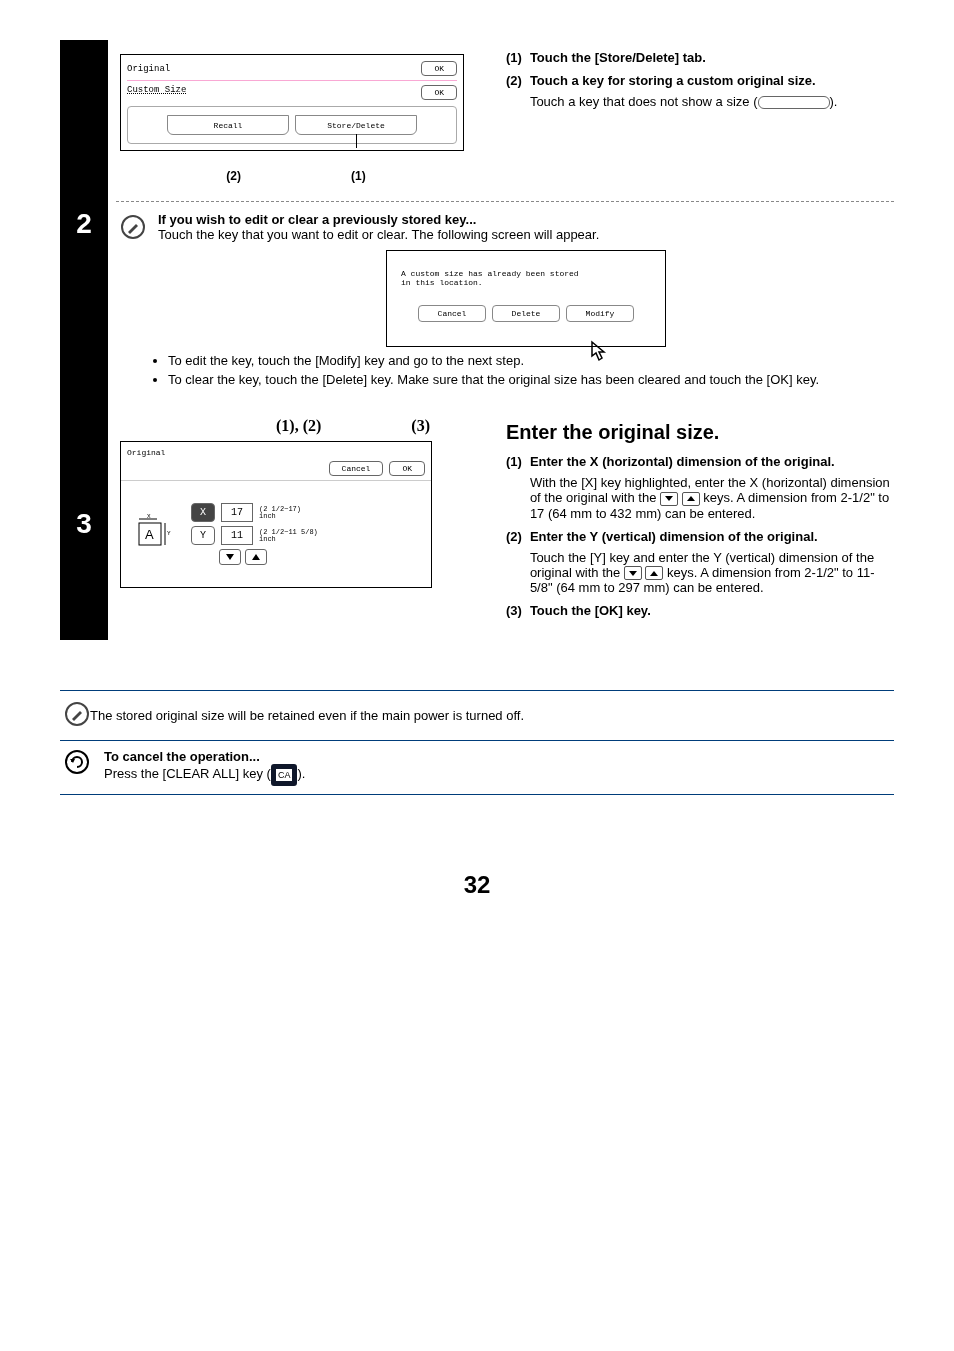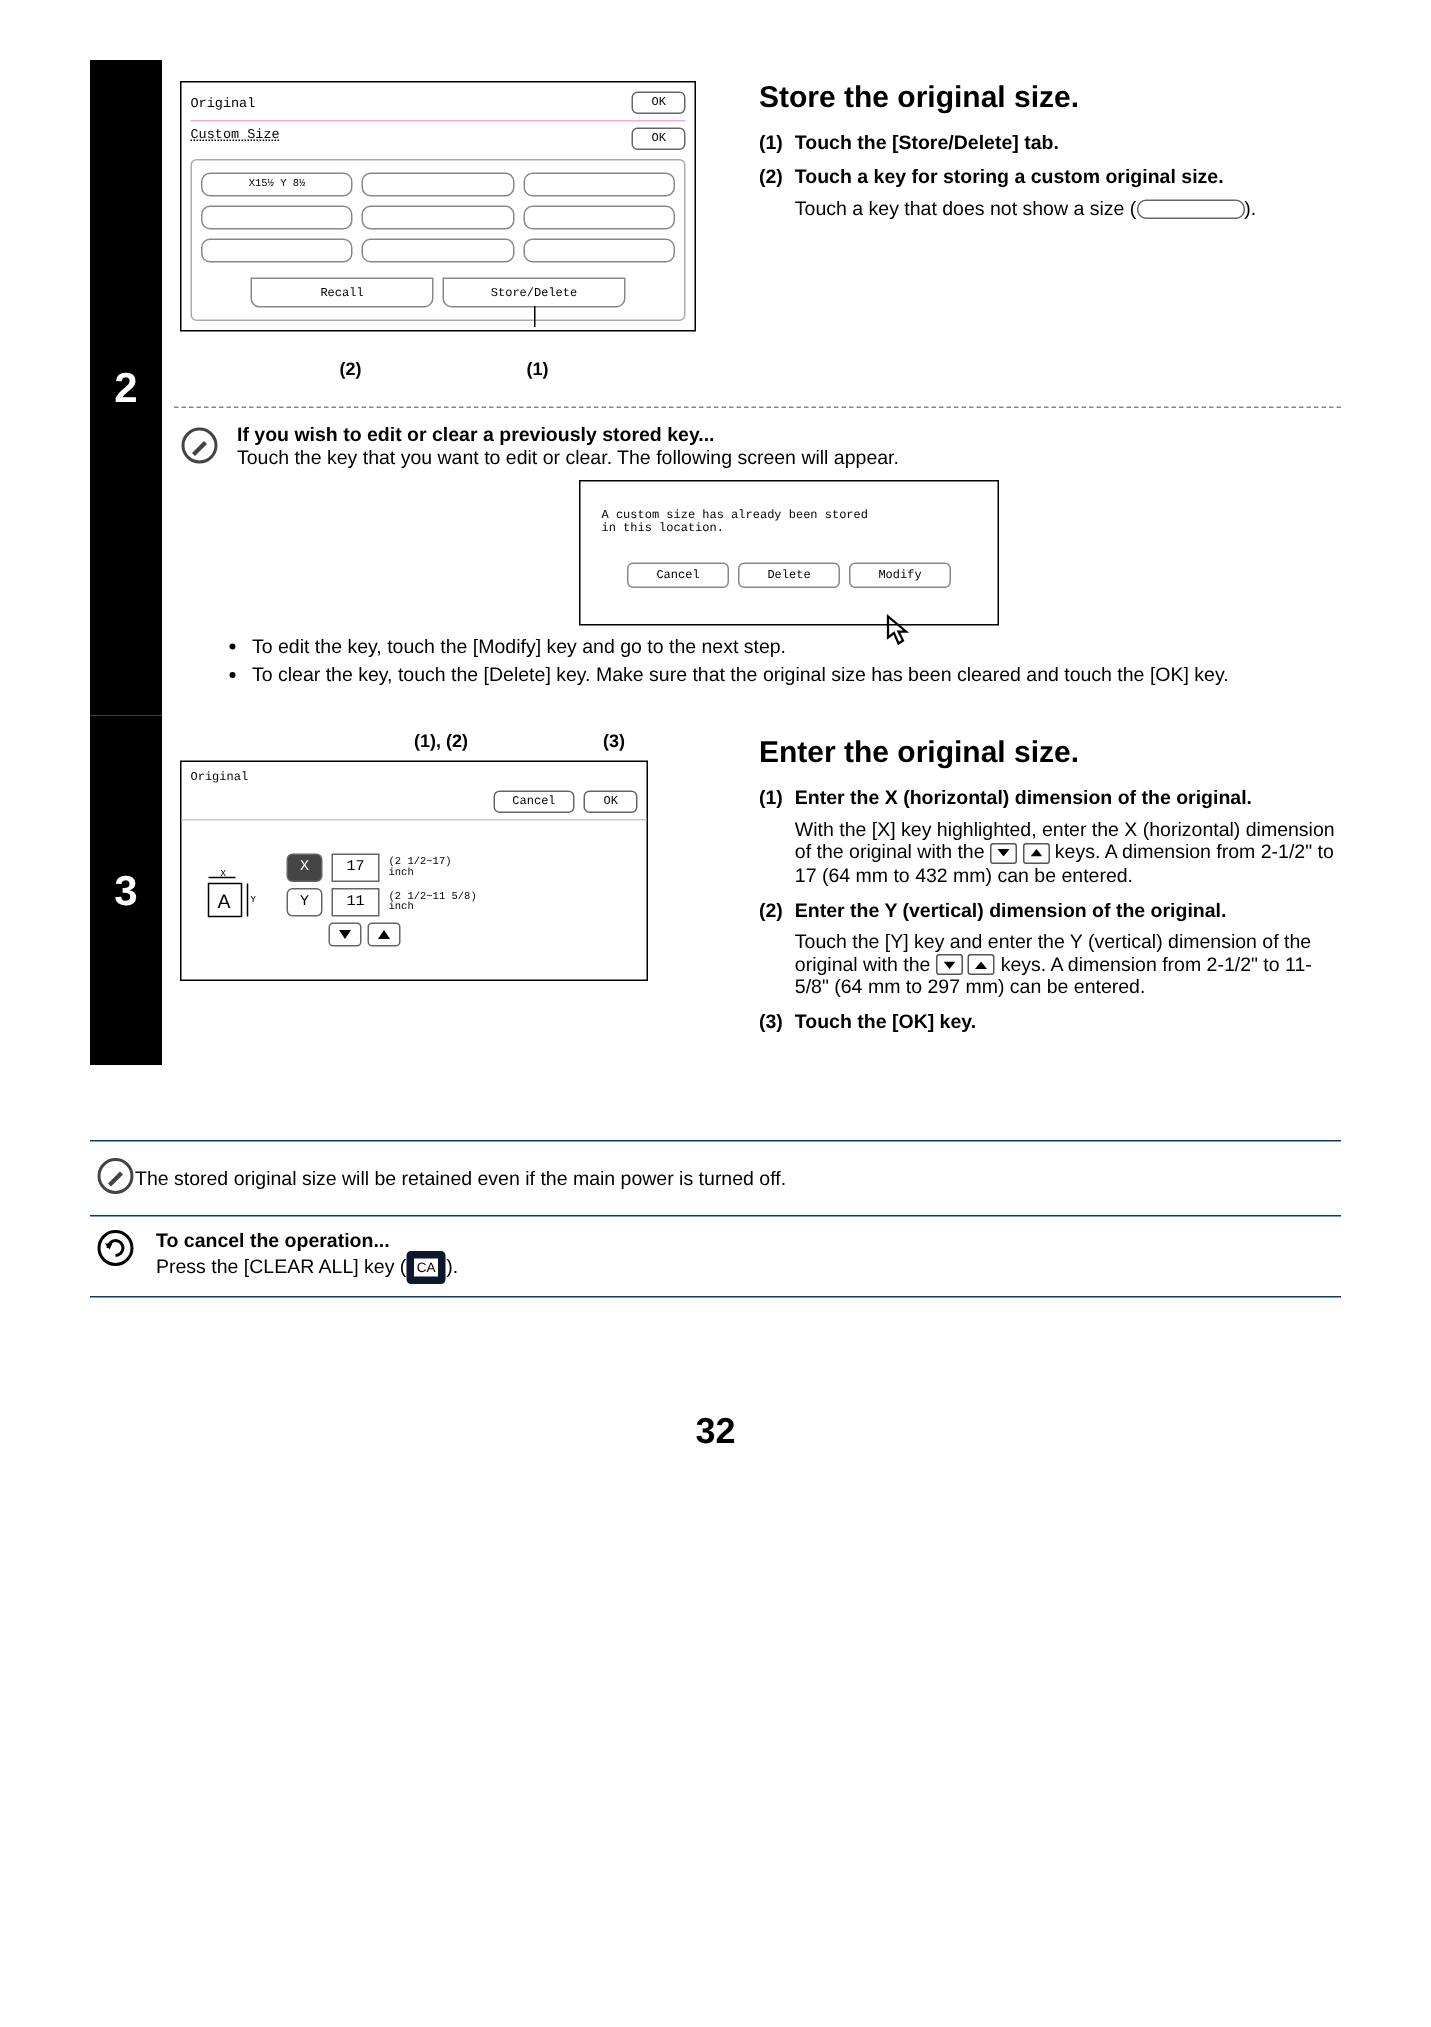--- a/index.html
+++ b/index.html
@@ -255,22 +255,22 @@
     border:1px solid #666;
     border-radius:3px;
     width:20px;
     height:14px;
     display:flex;
     align-items:center;
     justify-content:center;
   }
   .callout2 {
     text-align:center;
-    font-family: Liberation Sans, sans-serif;
-    font-size:12px;
+    font-family: Liberation Serif, serif;
+    font-size:16px;
     font-weight:bold;
     margin-bottom:4px;
     display:flex;
     gap:90px;
     padding-left:160px;
   }
   .inlinekey {
     display:inline-flex;
     vertical-align:middle;
     border:1px solid #555;
@@ -339,49 +339,37 @@
         <div class="ui1">
           <div class="ui1-top">
             <span>Original</span>
             <span class="pillbtn">OK</span>
           </div>
           <div class="tabrow">
             <span style="text-decoration: underline dotted;">Custom Size</span>
             <span class="pillbtn">OK</span>
           </div>
           <div class="slotbox">
-            <div class="slotgrid">
-              <div class="slot">X15½ Y 8½</div>
-              <div class="slot"></div>
-              <div class="slot"></div>
-              <div class="slot"></div>
-              <div class="slot"></div>
-              <div class="slot"></div>
-              <div class="slot"></div>
-              <div class="slot"></div>
-              <div class="slot"></div>
-            </div>
             <div class="tabpair">
               <div class="tabbtn">Recall</div>
               <div class="tabbtn">
                 <span>Store/Delete</span>
                 <span class="tabline"></span>
               </div>
             </div>
           </div>
         </div>
         <div class="callout">
           <div class="lines">
             <span>(2)</span>
             <span>(1)</span>
           </div>
         </div>
       </div>
       <div class="rightside">
-        <h2>Store the original size.</h2>
         <ol class="instr">
           <li>
             <span class="n">(1)</span>
             <span class="t"><b>Touch the [Store/Delete] tab.</b></span>
           </li>
           <li>
             <span class="n">(2)</span>
             <span class="t">
               <b>Touch a key for storing a custom original size.</b>
               <div class="sublight">

